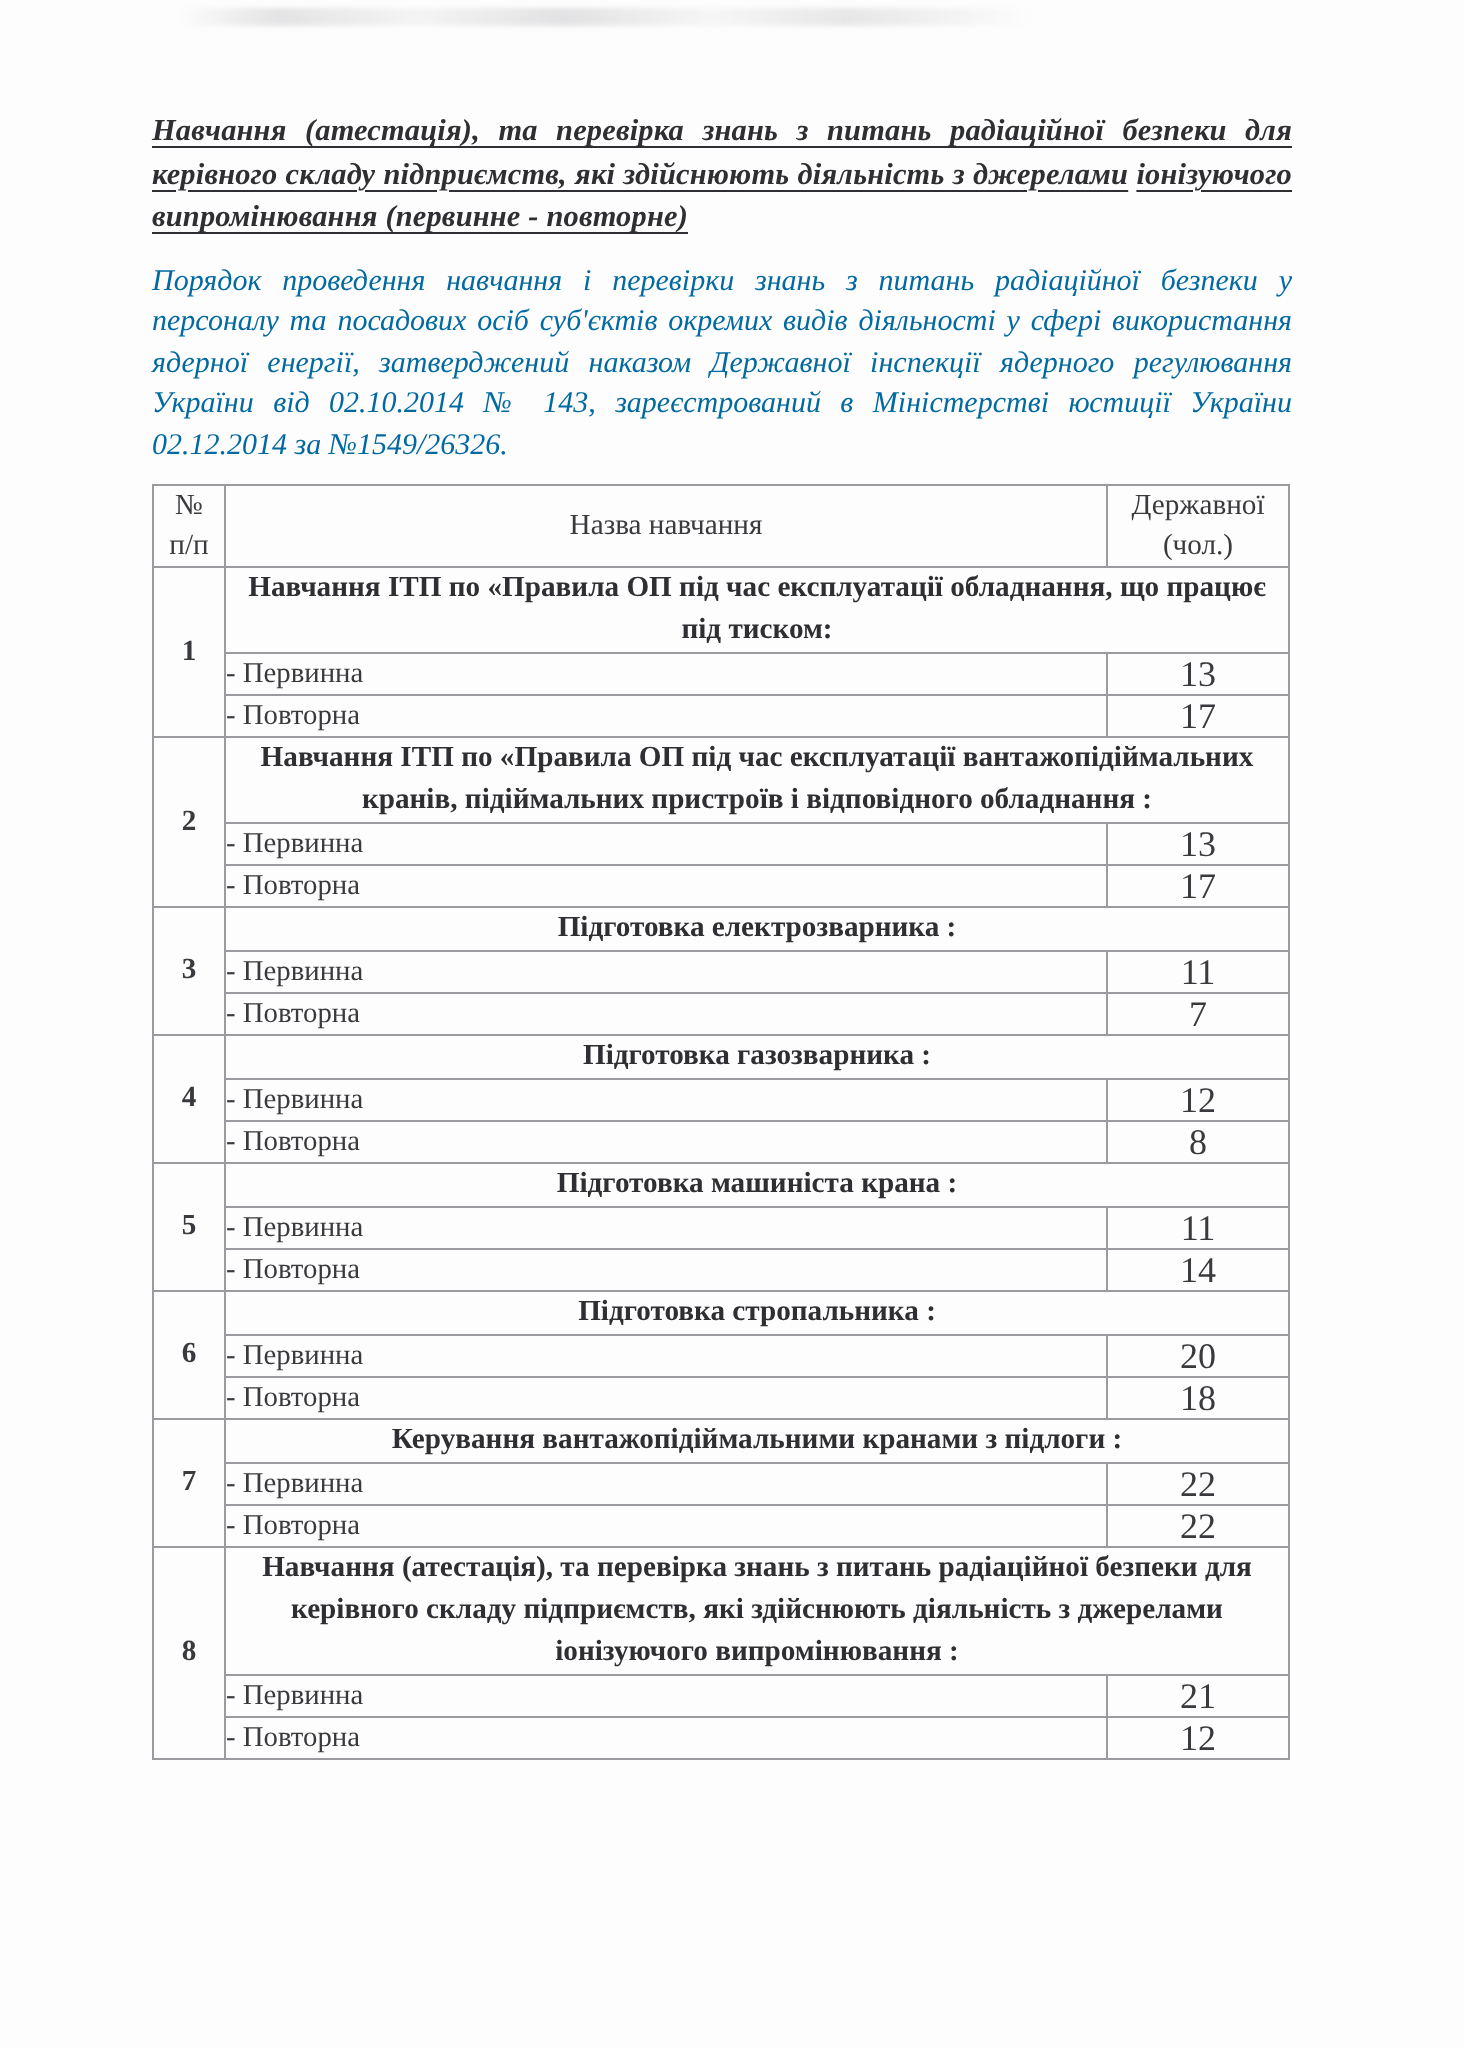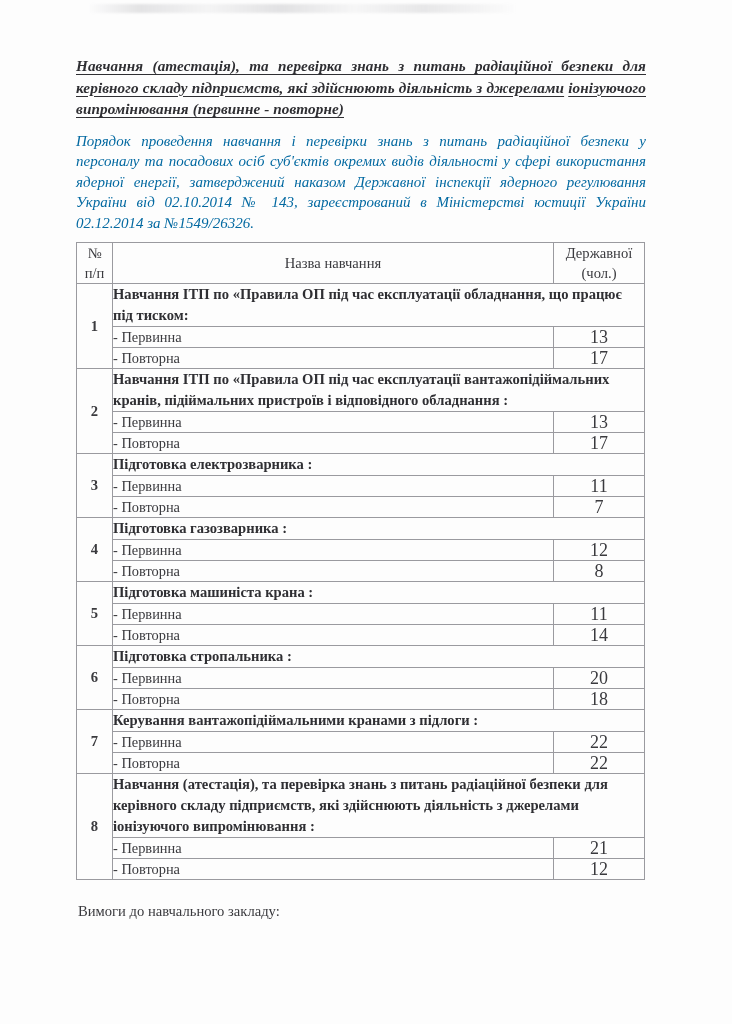--- a/index.html
+++ b/index.html
@@ -117,21 +117,21 @@
     font-weight: bold;
     font-size: 14.6px;
     vertical-align: top;
     padding-top: 5px;
   }
   td.grp-title {
     font-weight: bold;
     font-size: 14.6px;
     line-height: 21px;
     padding: 4px 8px 5px 10px;
-    text-align: left;
+    text-align: center;
     color: #2f2f33;
   }
   td.sub-label {
     padding: 2px 8px 3px 10px;
     font-size: 14.4px;
     line-height: 20px;
     white-space: nowrap;
     margin-top: 32px;
   }
   td.sub-qty {
@@ -278,16 +278,15 @@
             <td class="sub-label">- Первинна</td>
             <td class="sub-qty">21</td>
           </tr>
           <tr>
             <td class="sub-label">- Повторна</td>
             <td class="sub-qty">12</td>
           </tr>
         </tbody>
     </table>
 
-    <p class="doc-footer">Вимоги до навчального закладу:</p>
 
   </div>
 </div>
 
 </body></html>

